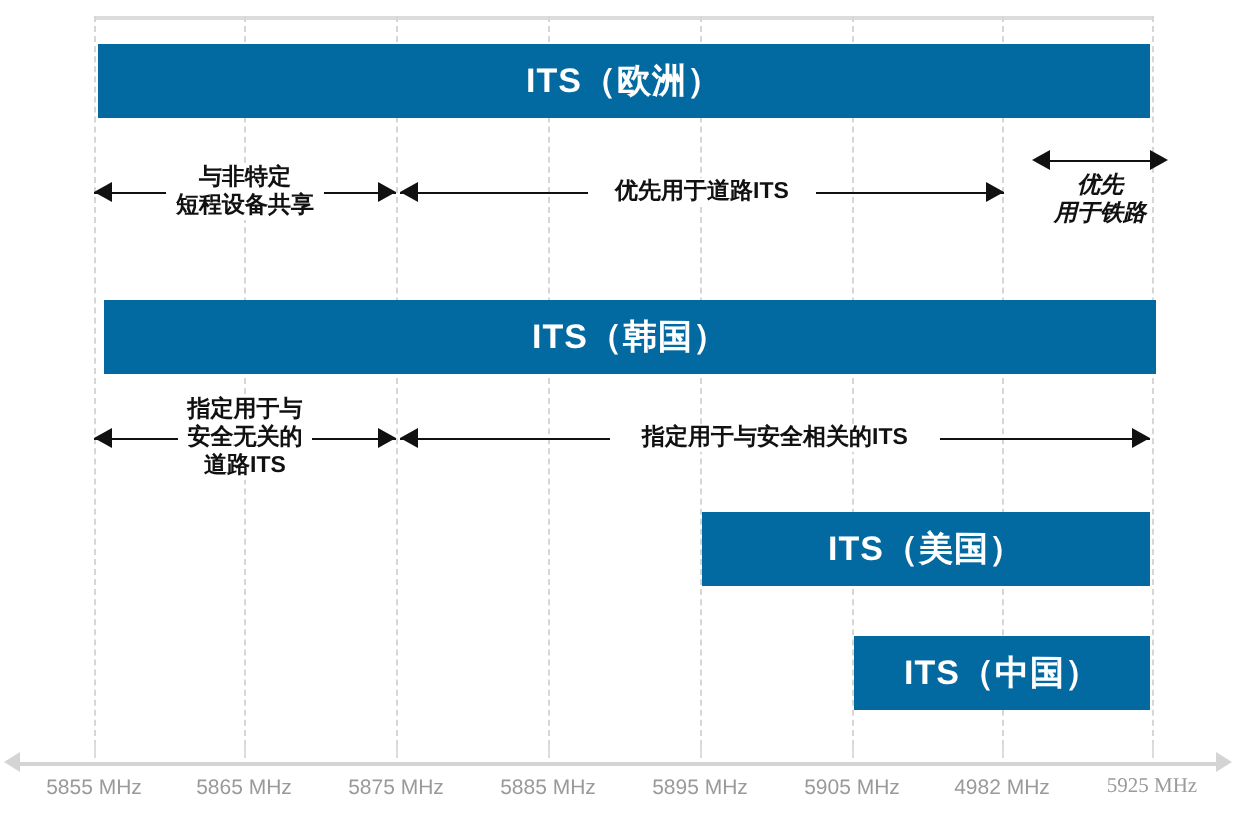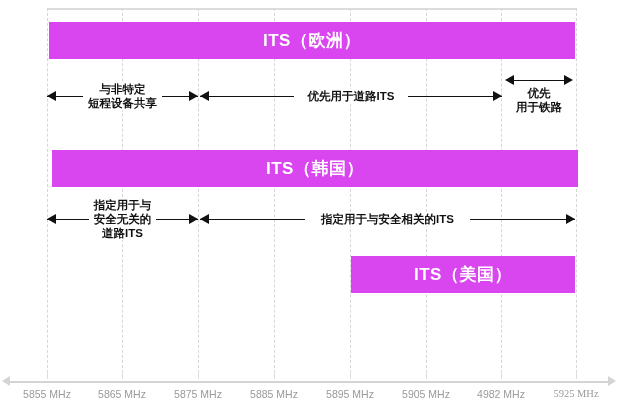--- a/index.html
+++ b/index.html
@@ -28,21 +28,21 @@
   .topline{
     position:absolute;
     left:47px; top:8px;
     width:530px; height:2px;
     background:#dcdcdc;
   }
 
   
   .band{
     position:absolute;
-    background:#d946ef;
+    background:#0369a1;
     color:#ffffff;
     font-size:17px;
     font-weight:bold;
     display:flex;
     align-items:center;
     justify-content:center;
     letter-spacing:0.5px;
     white-space:nowrap;
   }
 
@@ -168,21 +168,21 @@
 
     <div class="seg" style="left:200px;width:302px;">
       <div class="arrowwrap">
         <div class="arrowline"></div>
         <div class="ahead left"></div>
         <div class="ahead right"></div>
         <div class="lbl" style="padding:0 14px;">优先用于道路ITS</div>
       </div>
     </div>
 
-    <div class="seg above" style="left:503px;width:72px;">
+    <div class="seg above" style="left:514px;width:72px;font-style:italic;">
       <div class="arrowwrap">
         <div class="arrowline" style="left:8px;right:8px;"></div>
         <div class="ahead left" style="left:2px;"></div>
         <div class="ahead right" style="right:2px;"></div>
         <div class="lbl">
           <div>优先</div>
           <div>用于铁路</div>
         </div>
       </div>
     </div>
@@ -214,20 +214,23 @@
         <div class="ahead right"></div>
         <div class="lbl" style="padding:0 16px;">指定用于与安全相关的ITS</div>
       </div>
     </div>
   </div>
 
   <div class="band" style="left:351px;top:256px;width:224px;height:37px;">
     <span>ITS（美国）</span>
   </div>
 
+  <div class="band" style="left:427px;top:318px;width:148px;height:37px;">
+    <span>ITS（中国）</span>
+  </div>
 
   <div class="axis"></div>
   <div class="axis-cap l"></div>
   <div class="axis-cap r"></div>
 
   <div class="tick" style="left:47px;"></div>
   <div class="tick" style="left:122px;"></div>
   <div class="tick" style="left:198px;"></div>
   <div class="tick" style="left:274px;"></div>
   <div class="tick" style="left:350px;"></div>

